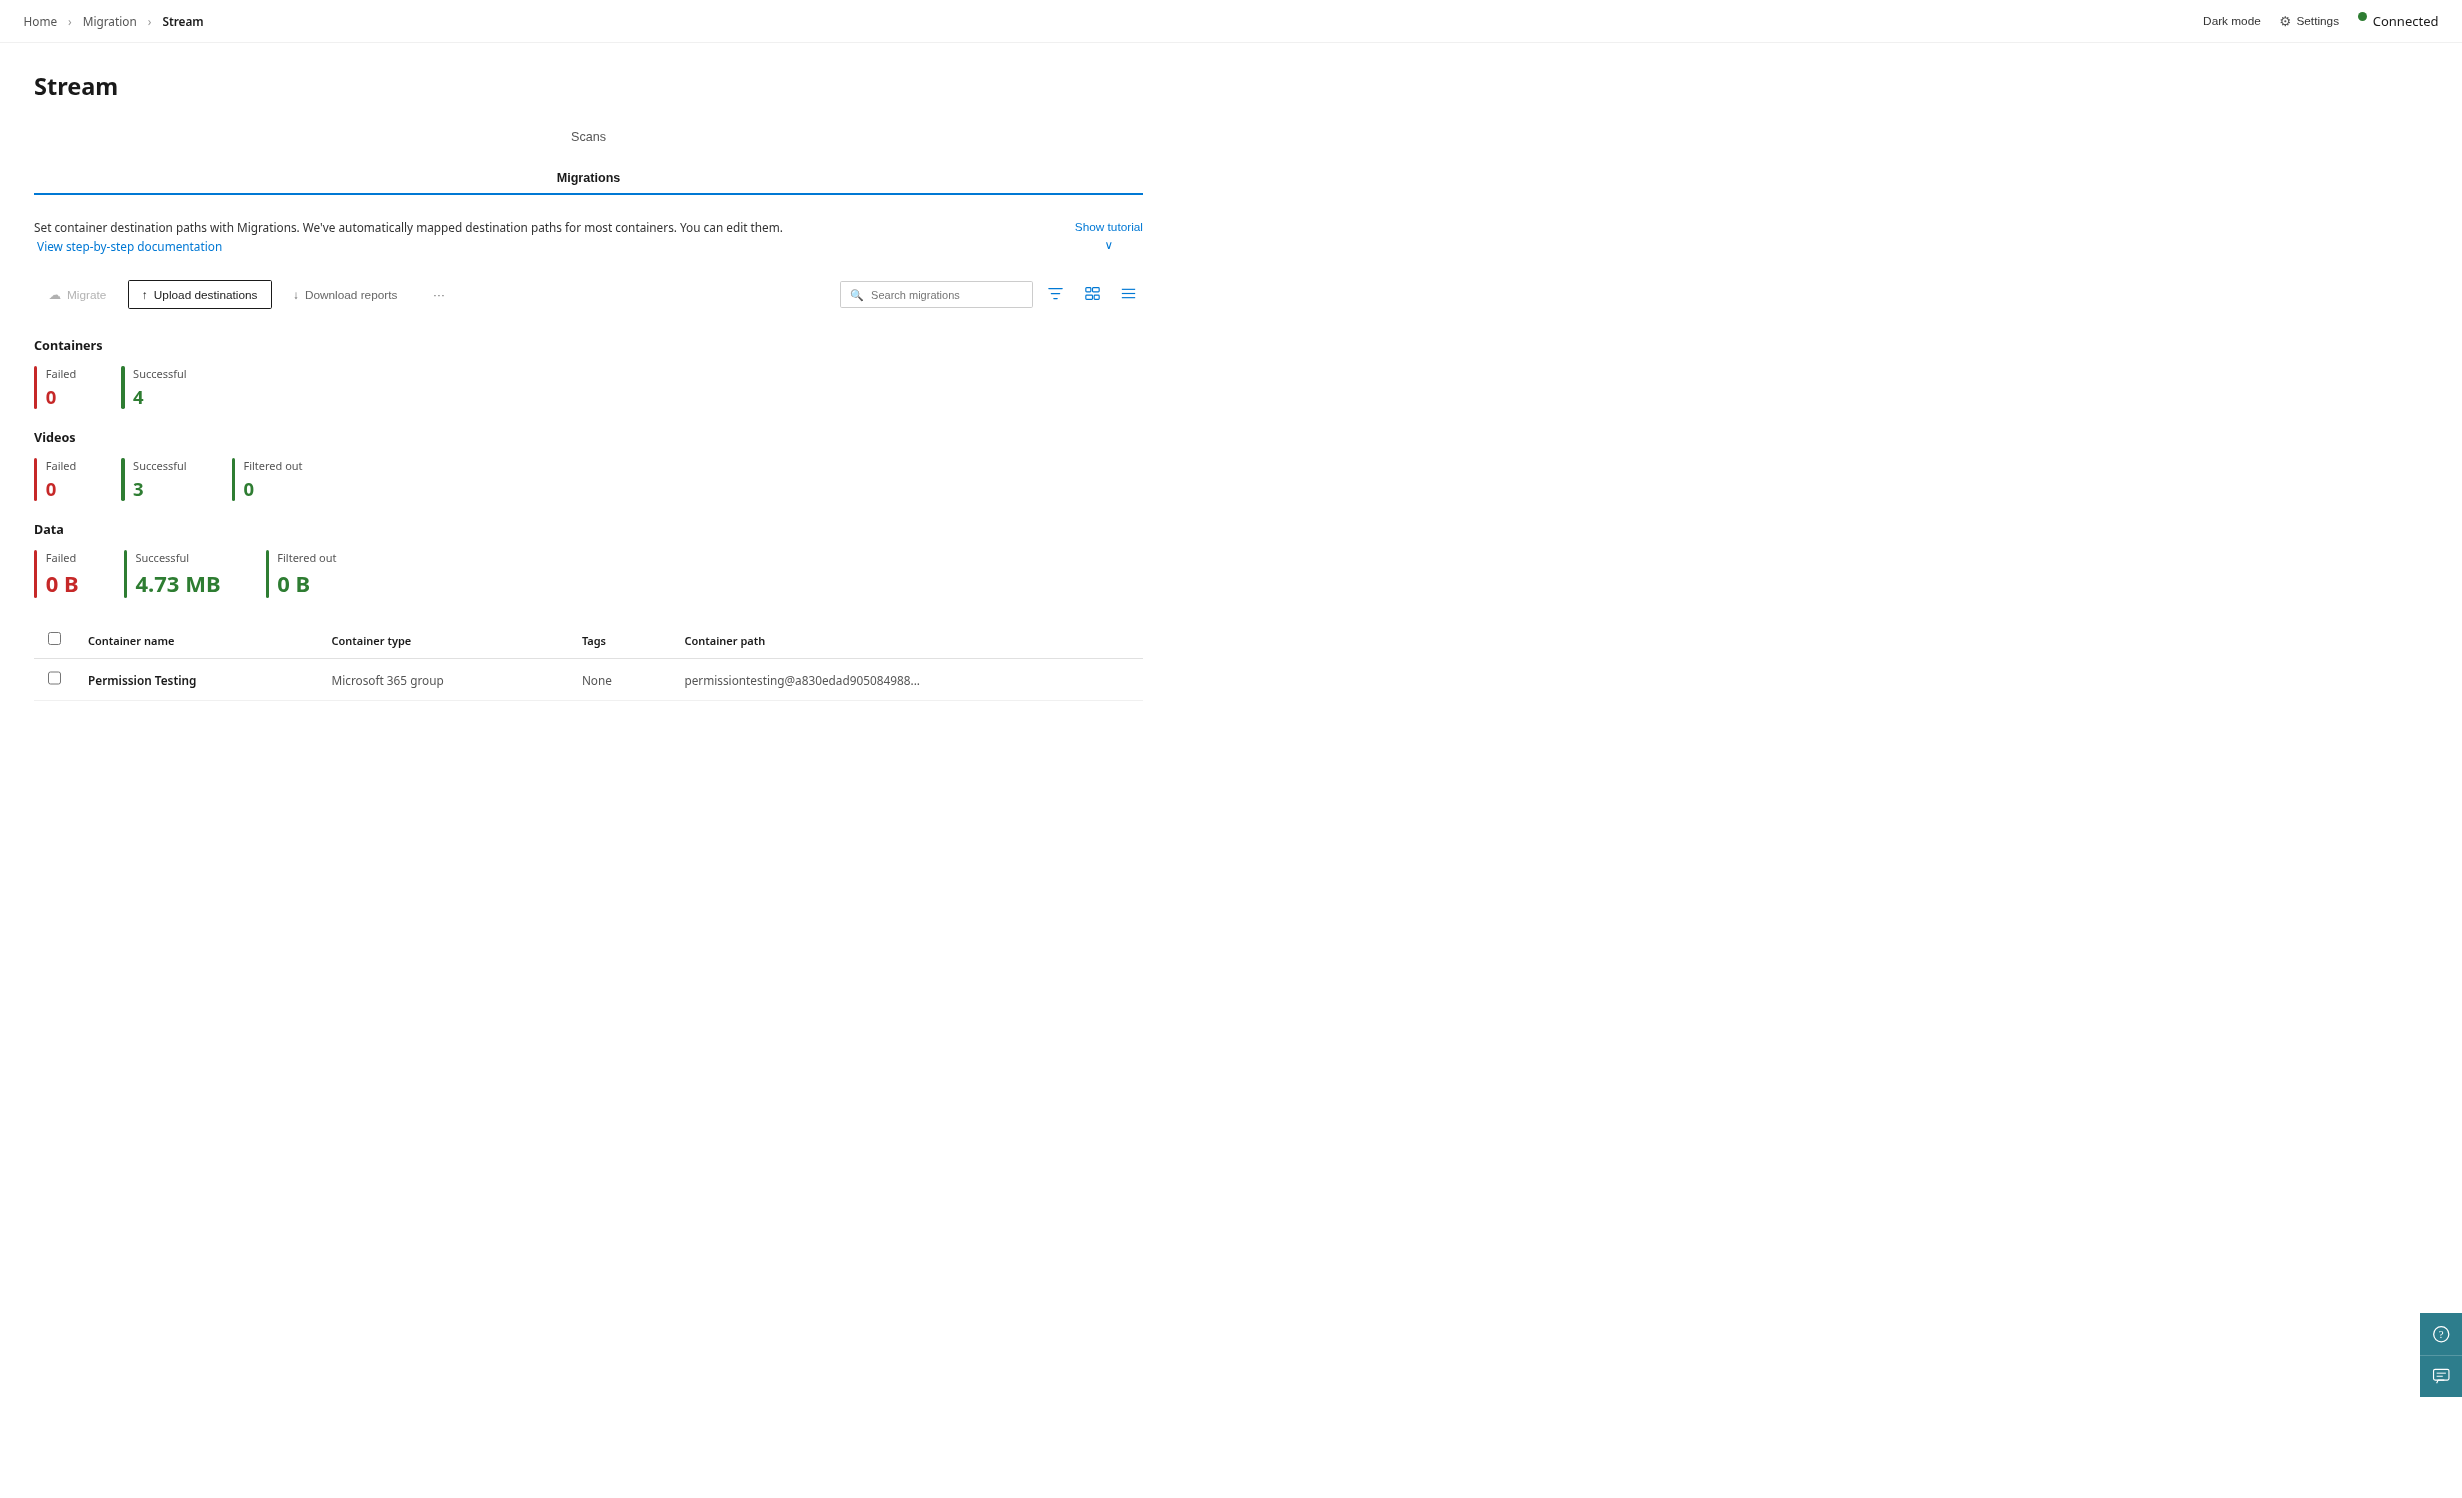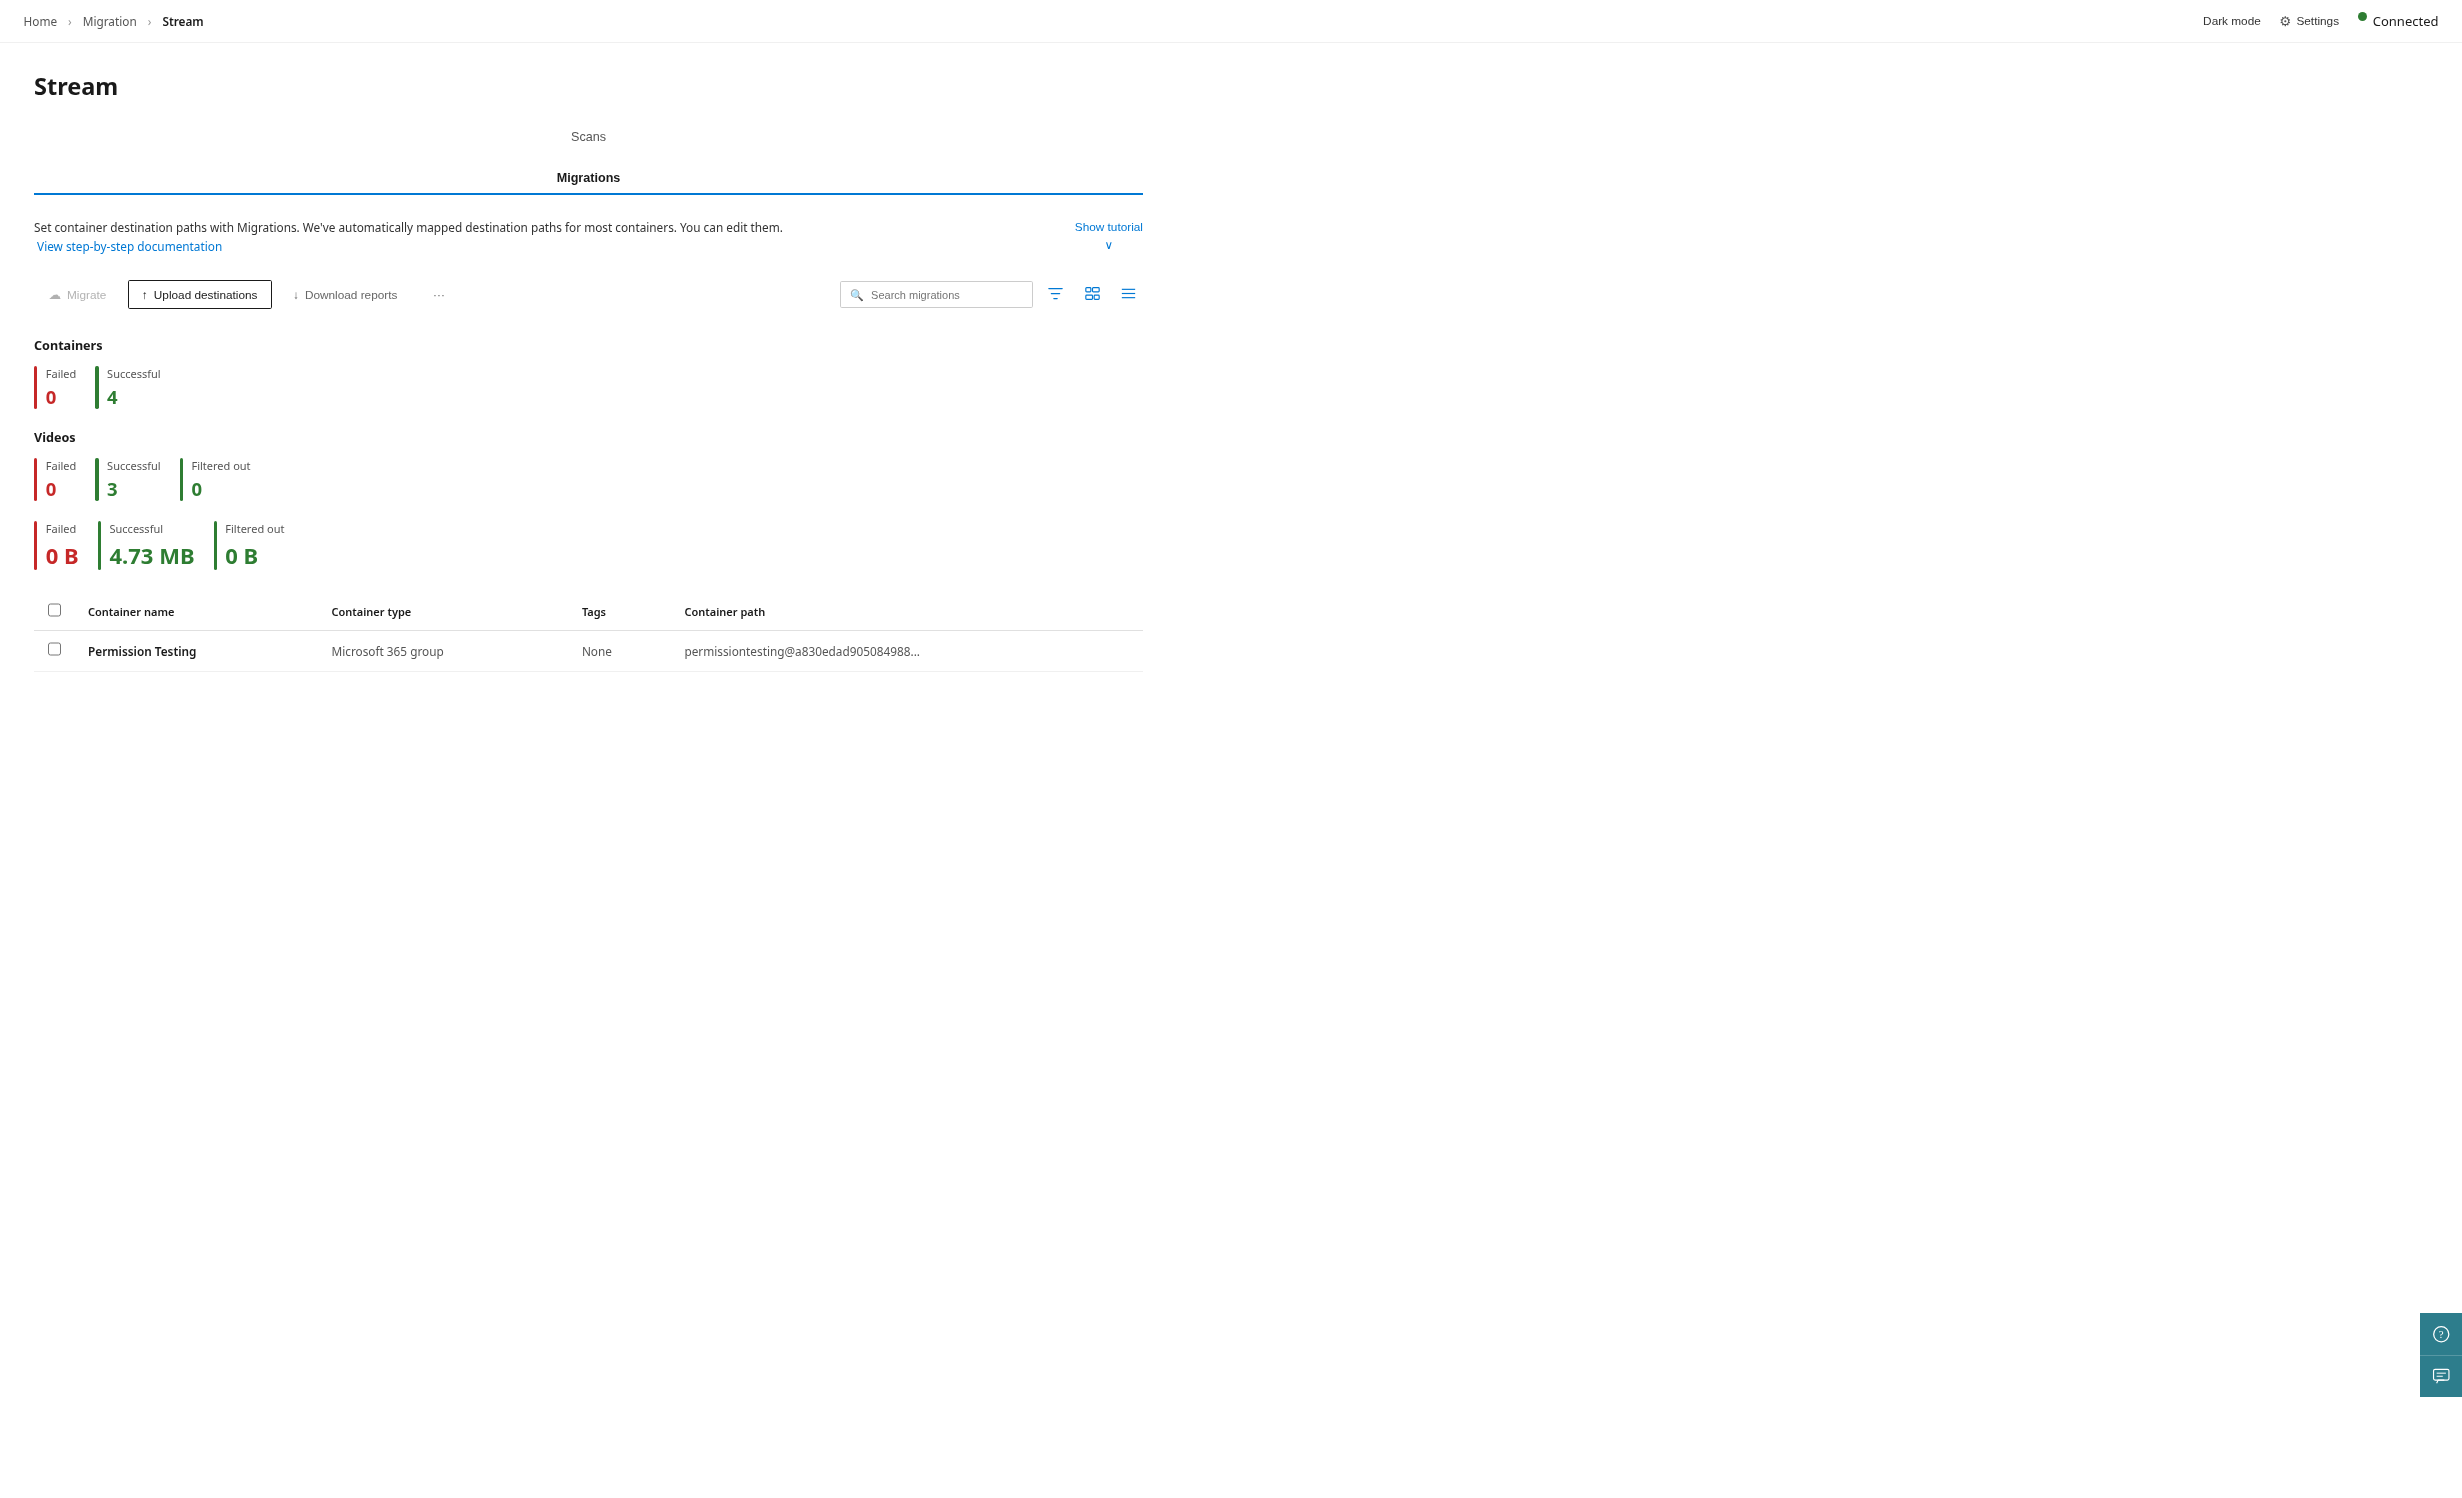--- a/index.html
+++ b/index.html
@@ -206,21 +206,21 @@
       margin-bottom: 23.5px;
     }
     .stats-group-title {
       font-size: 12.6px;
       font-weight: 700;
       margin-bottom: 11.8px;
       color: #1a1a1a;
     }
     .stats-row {
       display: flex;
-      gap: 19px;
+      gap: 45px;
       margin-bottom: 20px;
     }
     .stat-item {
       display: flex;
       gap: 0;
     }
     .stat-bar {
       width: 3.4px;
       border-radius: 1.7px;
       margin-right: 8.4px;
@@ -415,20 +415,21 @@
           <div class="stat-bar green"></div>
           <div class="stat-content">
             <span class="stat-label">Filtered out</span>
             <span class="stat-value green">0</span>
           </div>
         </div>
       </div>
     </div>
 
     <div>
+      <div class="stats-group-title">Data</div>
       <div class="stats-row">
         <div class="stat-item">
           <div class="stat-bar red"></div>
           <div class="stat-content">
             <span class="stat-label">Failed</span>
             <span class="stat-value red" style="font-size:22px;">0 B</span>
           </div>
         </div>
         <div class="stat-item">
           <div class="stat-bar green"></div>

